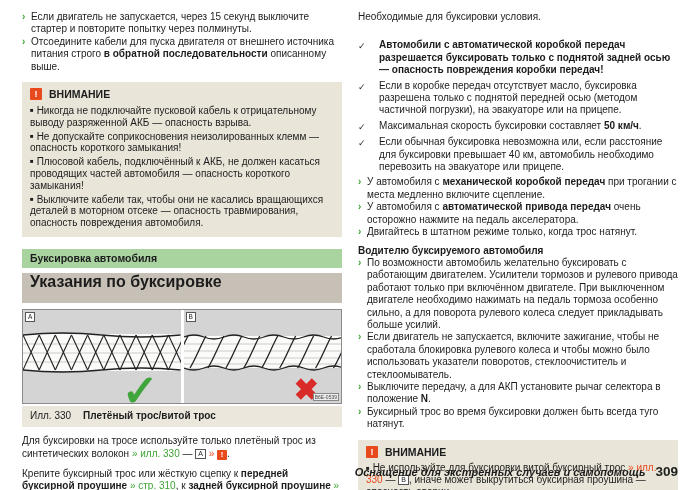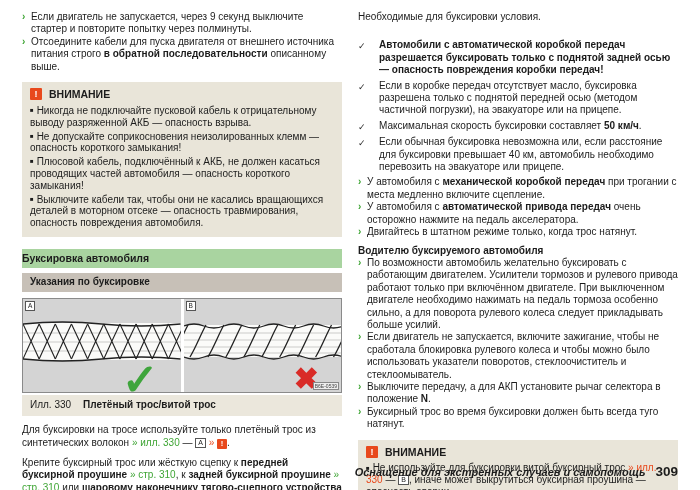--- a/index.html
+++ b/index.html
@@ -24,22 +24,22 @@
 
   
   .warnbox{background:#e9e5d9;padding:6px 8px 7px;margin-top:9px;line-height:12px;}
   .warnhead{display:flex;align-items:center;gap:7px;font-weight:bold;font-size:10.5px;margin-bottom:4px;}
   .wicon{width:12px;height:12px;background:#e8491d;color:#fff;font-weight:bold;
          display:inline-flex;align-items:center;justify-content:center;font-size:9px;border-radius:1px;flex:0 0 12px;}
   .witem{margin-bottom:1px;}
   .sqmk{font-size:6px;vertical-align:1.5px;margin-right:3px;}
 
   
-  .sectionbar{background:#a9d4a0;font-weight:bold;font-size:10.5px;padding:3px 0 4px;margin-top:12px;}
-  .subbar{background:#c7c0b7;font-weight:bold;font-size:10px;padding:3px 8px 3px;margin-top:5px;}
+  .sectionbar{background:#a9d4a0;font-weight:bold;font-size:10.5px;padding:3px 8px 4px;margin-top:12px;}
+  .subbar{background:#c7c0b7;font-weight:bold;font-size:16px;padding:3px 8px 14px;margin-top:5px;}
 
   
   .figure{margin-top:6px;}
   .figimg{border:1px solid #8a8a8a;background:#d4d4d4;height:93px;display:flex;position:relative;}
   .panel{position:relative;flex:1;overflow:hidden;}
   .divider{width:3px;background:#ffffff;flex:0 0 3px;}
   .plabel{position:absolute;top:2px;left:2px;background:#fff;border:1px solid #555;
           font-size:6.5px;line-height:8px;padding:0 2px;color:#222;}
   .figcode{position:absolute;bottom:2px;right:2px;background:#eee;border:1px solid #888;
            font-size:5px;line-height:6px;padding:0 1px;color:#444;}
@@ -72,21 +72,21 @@
 </style>
 </head>
 <body>
 
 <div class="cols">
 
   <div class="col">
 
     <div class="arrow-row">
       <span class="mk">›</span>
-      <span class="tx"><span>Если двигатель не запускается, через 9 секунд выключите стартер и повторите попытку через полминуты.</span></span>
+      <span class="tx"><span>Если двигатель не запускается, через 15 секунд выключите стартер и повторите попытку через полминуты.</span></span>
     </div>
     <div class="arrow-row">
       <span class="mk">›</span>
       <span class="tx"><span>Отсоедините кабели для пуска двигателя от внешнего источника питания строго </span><span class="b">в обратной последовательности</span><span> описанному выше.</span></span>
     </div>
 
     <div class="warnbox">
       <div class="warnhead">
         <span class="wicon">!</span>
         <span>ВНИМАНИЕ</span>

